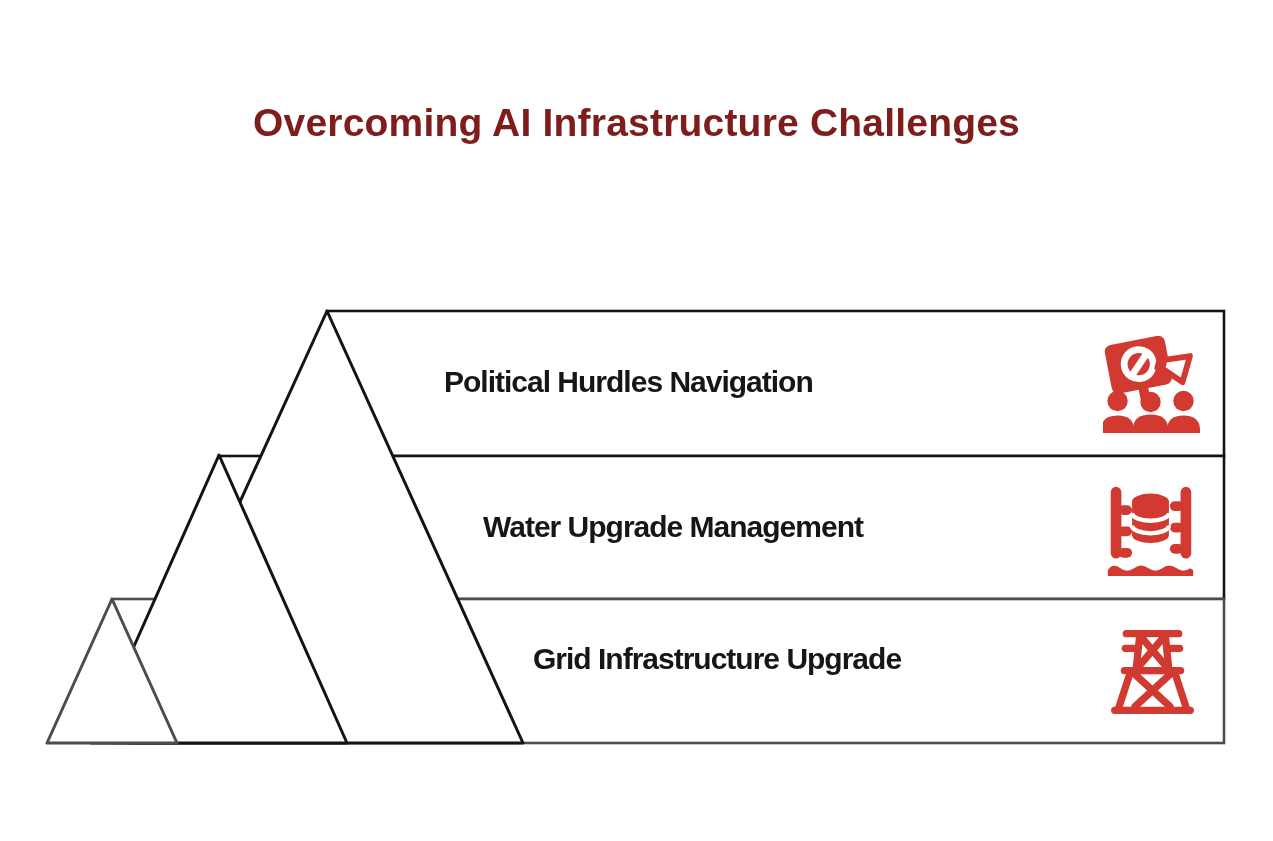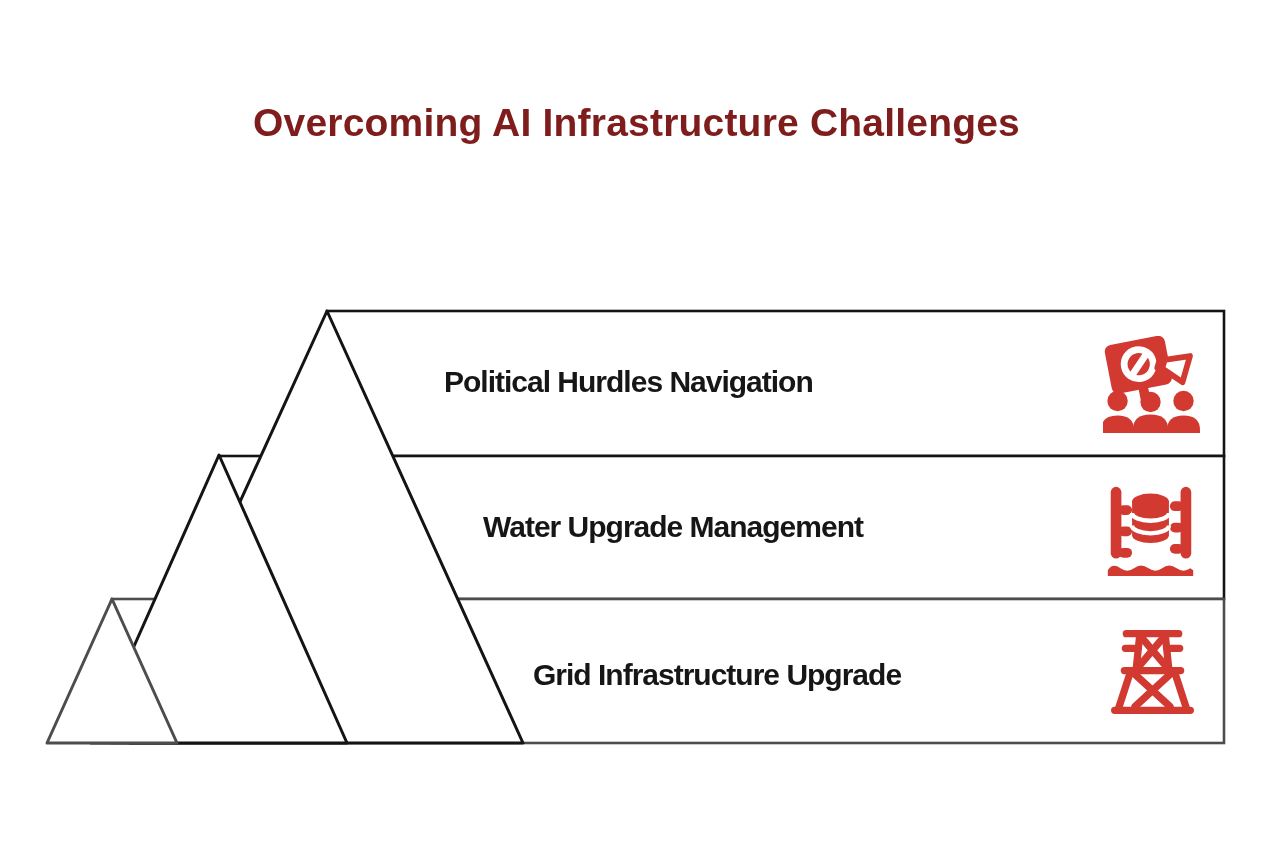--- a/index.html
+++ b/index.html
@@ -26,21 +26,21 @@
     position:absolute;
     font-size:30px;
     font-weight:700;
     letter-spacing:-1px;
     line-height:30px;
     color:#161616;
     white-space:nowrap;
   }
   .label-1{ left:412px; top:367px;margin-left:32px; }
   .label-2{ left:483px; top:512px; }
-  .label-3{ left:533px; top:660px; }
+  .label-3{ left:533px; top:644px; }
   .level-icon{
     position:absolute;
     width:97px; height:97px;
   }
   .icon-1{ left:1103px; top:336px; }
   .icon-2{ left:1102px; top:481px; }
   .icon-3{ left:1104px; top:625px; }
 </style>
 </head>
 <body>

